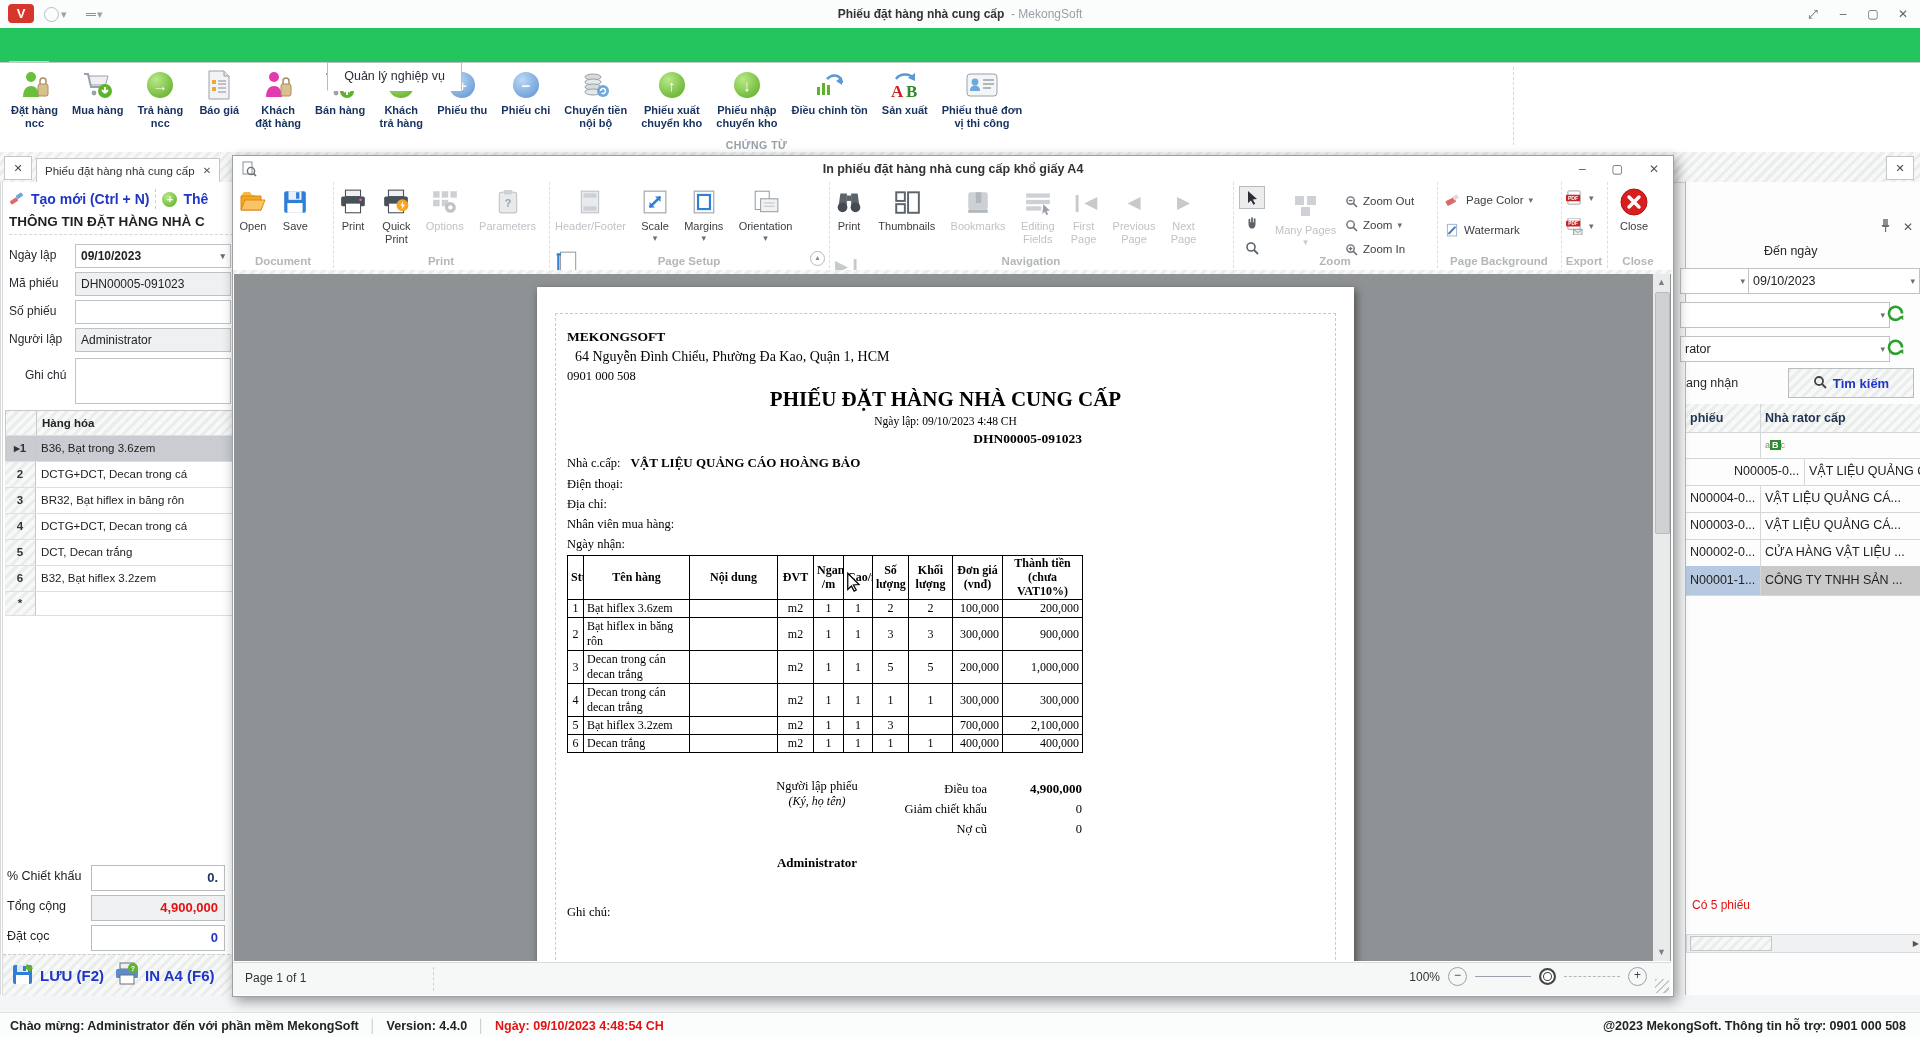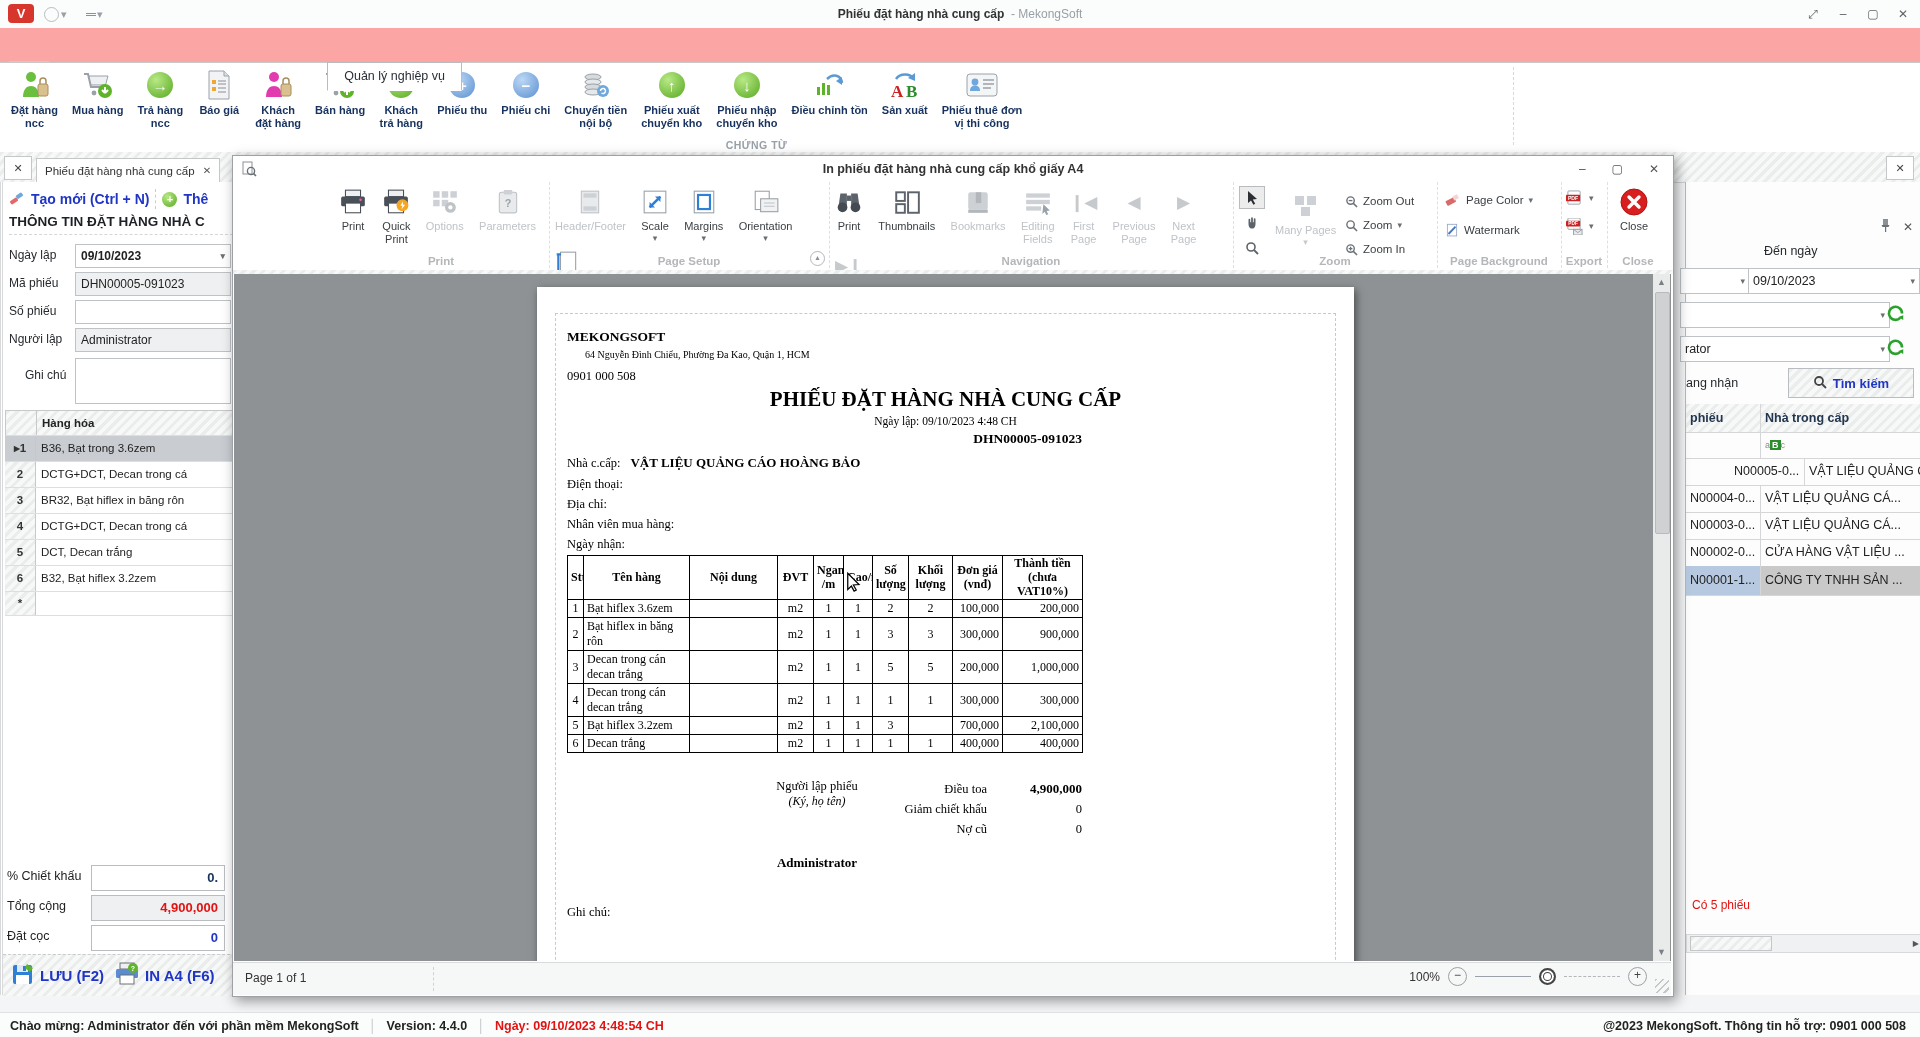--- a/index.html
+++ b/index.html
@@ -12,21 +12,21 @@
   .bluelink{color:#1f35c5;font-weight:bold;}
   
   #titlebar{left:0;top:0;width:1920px;height:28px;background:#fbfcfc;border-bottom:1px solid #e3e4e5;}
   .vlogo{left:8px;top:4px;width:26px;height:19px;background:#d6362c;border-radius:4px;color:#fff;font-weight:bold;text-align:center;line-height:19px;font-size:13px;}
   .qab{color:#9aa0a6;font-size:11px;}
   #titletext{left:0;top:0;width:1920px;height:28px;text-align:center;line-height:28px;font-size:12px;}
   #titletext b{color:#333;}
   #titletext span{color:#9aa0a6;}
   .winctl{color:#5f6368;font-size:12px;width:30px;text-align:center;line-height:28px;}
   
-  #tabrow{left:0;top:28px;width:1920px;height:34px;background:#fca5a5;}
+  #tabrow{left:0;top:28px;width:1920px;height:34px;background:#22c55e;}
   .appmenu{left:8px;top:33px;width:40px;height:28px;border:1px solid #c9cccf;background:#fff;border-radius:2px;display:flex;align-items:center;justify-content:center;color:#6a7076;gap:2px;}
   .mtab{height:27px;line-height:27px;padding:0 16px;border:1px solid #d2d4d6;background:#fff;margin-right:5px;font-size:12.5px;color:#2a2f36;}
   .mtab.active{border-color:#b9bcbf;border-bottom-color:#fff;position:relative;z-index:2;font-weight:normal;}
   
   #ribbon{left:0;top:62px;width:1920px;height:90px;background:#fff;border-bottom:1px solid #dcdedf;border-top:1px solid #c6c8ca;}
   #ribbonitems{left:4px;top:3px;height:70px;display:flex;align-items:flex-start;}
   .ritem{display:flex;flex-direction:column;align-items:center;padding:2px 7px 0 7px;min-width:44px;}
   .ricon{width:34px;height:34px;display:flex;align-items:center;justify-content:center;}
   .rlbl{margin-top:2px;font-size:11px;font-weight:bold;color:#17325e;text-align:center;line-height:1.15;}
   .grouplabel{left:0;bottom:2px;width:1513px;text-align:center;color:#98a0a8;font-weight:bold;font-size:10.5px;letter-spacing:.5px;}
@@ -434,21 +434,21 @@
       <span><svg width="14" height="14" viewBox="0 0 14 14">
             <circle cx="6" cy="6" r="4" fill="none" stroke="#444" stroke-width="1.8"></circle>
             <path d="M9 9l4 4" stroke="#444" stroke-width="1.8"></path>
           </svg></span>
       <span class="bluelink" style="font-size:13px;">Tìm kiếm</span>
     </div>
 
     <div class="abs" style="left:0;top:222px;width:235px;">
       <div class="row" style="height:28px;font-weight:bold;color:#23364f;font-size:12.5px;">
         <span class="rcell hatch" style="width:66px;height:28px;">phiếu</span>
-        <span class="rcell hatch" style="flex:1;height:28px;">Nhà trong cấp</span>
+        <span class="rcell hatch" style="flex:1;height:28px;">Nhà rator cấp</span>
       </div>
       <div class="row" style="height:26px;">
         <span class="rcell" style="width:66px;height:26px;"></span>
         <span class="rcell" style="flex:1;height:26px;">
           <span style="font-size:9px;color:#888;">a<span style="background:#2e8b2e;color:#fff;padding:0 2px;font-weight:bold;">B</span>c</span>
         </span>
       </div>
       <div class="row" style="height:27px;font-size:12.5px;">
         <span class="rcell" style="width:66px;height:27px;padding-left:48px;">N00005-0...</span>
         <span class="rcell" style="flex:1;height:27px;">VẬT LIỆU QUẢNG CÁ...</span>
@@ -487,20 +487,44 @@
       <div id="dlgtitletext" class="abs">In phiếu đặt hàng nhà cung cấp khổ giấy A4</div>
       <div class="abs row" style="right:14px;top:0;height:26px;gap:26px;color:#555;font-size:12px;">
         <span>–</span>
         <span>▢</span>
         <span>✕</span>
       </div>
     </div>
 
     <div id="dlgtoolbar" class="abs">
 
+      <div class="tgroup" style="left:0;width:100px;">
+        <span class="bb">
+          <span class="bicon">
+              <svg width="28" height="26" viewBox="0 0 28 26">
+                <path d="M2 7l3-4h6l2 3h3v2z" fill="#f7b84a"></path>
+                <path d="M2 7h20v14H2z" fill="#f5a623" stroke="#d98c12"></path>
+                <path d="M2 21l4-10h20l-4 10z" fill="#fbc366" stroke="#d98c12"></path>
+              </svg>
+            </span>
+          <span class="blbl">Open</span>
+        </span>
+        <span class="bb">
+          <span class="bicon">
+              <svg width="26" height="26" viewBox="0 0 24 24">
+                <rect x="2" y="2" width="20" height="20" rx="2" fill="#2f7fd6"></rect>
+                <rect x="6" y="2" width="12" height="8" fill="#eaf1f9"></rect>
+                <rect x="13" y="3" width="3" height="6" fill="#2f7fd6"></rect>
+                <rect x="5" y="13" width="14" height="9" fill="#fff"></rect>
+              </svg>
+            </span>
+          <span class="blbl">Save</span>
+        </span>
+        <span class="tgl">Document</span>
+      </div>
 
       <div class="tgroup" style="left:100px;width:216px;">
         <span class="bb">
           <span class="bicon">
               <svg width="28" height="26" viewBox="0 0 26 24">
                 <rect x="6" y="1" width="14" height="6" fill="#eef0f2" stroke="#4a5058"></rect>
                 <rect x="2" y="7" width="22" height="9" rx="1.5" fill="#4a5058"></rect>
                 <circle cx="20" cy="10" r="1.2" fill="#e667a8"></circle>
                 <rect x="6" y="13" width="14" height="9" fill="#fff" stroke="#4a5058"></rect>
               </svg>
@@ -792,21 +816,21 @@
         <span class="tgl">Close</span>
       </div>
     </div>
 
     <div class="hatchstrip abs hatch"></div>
 
     <div id="preview" class="abs">
       <div id="page" class="abs">
         <div id="pagemargins" class="abs"></div>
         <div class="abs" style="left:30px;top:42px;font-weight:bold;font-size:13.5px;">MEKONGSOFT</div>
-        <div class="abs" style="left:48px;top:62px;font-size:10px;">64 Nguyễn Đình Chiểu, Phường Đa Kao, Quận 1, HCM</div>
+        <div class="abs" style="left:38px;top:62px;font-size:14px;">64 Nguyễn Đình Chiểu, Phường Đa Kao, Quận 1, HCM</div>
         <div class="abs" style="left:30px;top:82px;font-size:12.5px;">0901 000 508</div>
         <div class="abs" style="left:0;top:100px;width:100%;text-align:center;font-weight:bold;font-size:21px;">PHIẾU ĐẶT HÀNG NHÀ CUNG CẤP</div>
         <div class="abs" style="left:0;top:128px;width:100%;text-align:center;font-size:11.5px;">Ngày lập: 09/10/2023  4:48 CH</div>
         <div class="abs" style="right:272px;top:144px;font-weight:bold;font-size:13.5px;">DHN00005-091023</div>
         <div class="abs row" style="left:30px;top:168px;font-size:12.5px;gap:10px;">
           <span>Nhà c.cấp:</span>
           <b style="font-size:13px;">VẬT LIỆU QUẢNG CÁO HOÀNG BẢO</b>
         </div>
         <div class="abs" style="left:30px;top:190px;font-size:12.5px;">Điện thoại:</div>
         <div class="abs" style="left:30px;top:210px;font-size:12.5px;">Địa chỉ:</div>

